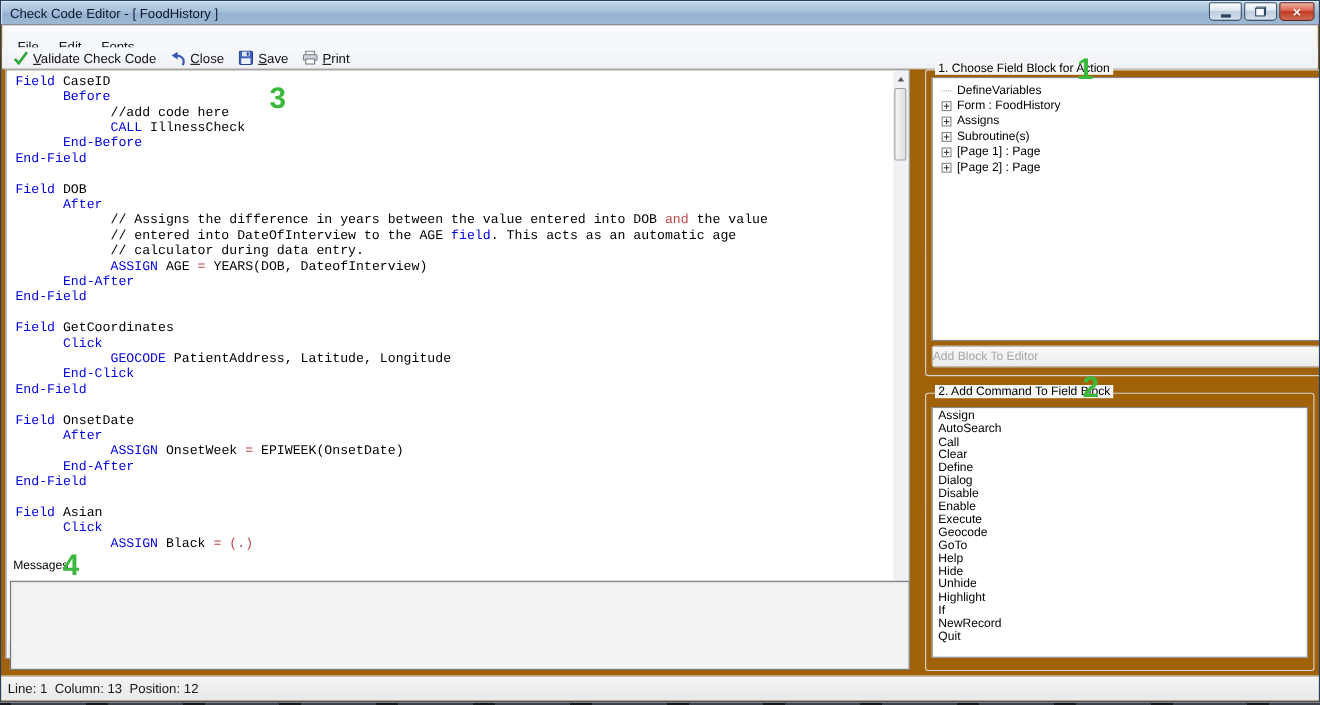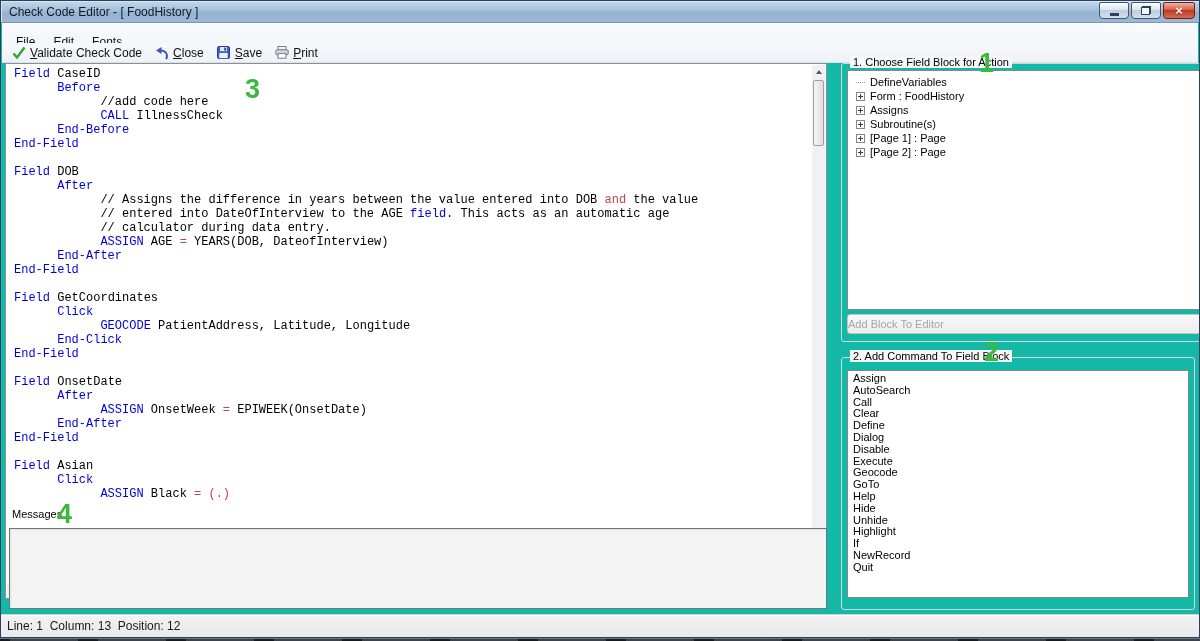--- a/index.html
+++ b/index.html
@@ -1,20 +1,20 @@
 <!DOCTYPE html>
 <html style="--kw: #0000dd; --op: #bf4545; --ann: #3cb93c;"><head>
 <meta charset="utf-8">
 <style>
   html,body{margin:0;padding:0;background:#fff;font-family:"Liberation Sans",sans-serif;}
   *{box-sizing:border-box;}
   .stage{position:relative;width:1200px;height:641px;overflow:hidden;background:#f7f7f7;}
 
   
-  .window{position:absolute;left:0;top:0;width:1200px;height:638px;border:1px solid #26415f;background:#14b8a6;overflow:hidden;}
+  .window{position:absolute;left:0;top:0;width:1200px;height:638px;border:1px solid #26415f;background:#a16207;overflow:hidden;}
   .titlebar{position:absolute;left:0;top:0;right:0;height:22px;
     background:linear-gradient(#c3d7ea,#a6c0da 45%,#95b2d0 55%,#9db8d4);
     border-bottom:1px solid #7a95b5;box-shadow:inset 1px 1px 0 #d9e6f3;}
   .title-text{position:absolute;left:8px;top:4px;font-size:12px;color:#0d1a2e;white-space:pre;}
   .win-controls{position:absolute;top:1px;right:4px;display:flex;gap:2px;}
   .wbtn{width:30px;height:17px;border:1px solid #41576d;border-radius:2px 2px 4px 4px;
     background:linear-gradient(#fdfeff,#dbe5ef 45%,#bfcddd 50%,#d5e0ec);
     display:flex;align-items:center;justify-content:center;position:relative;}
   .wbtn.close{width:32px;border-color:#6e2015;
     background:linear-gradient(#f3b0a4,#d8614a 45%,#c03a22 50%,#d56b55);}
@@ -221,20 +221,21 @@
     <div class="groupbox" id="group2">
       <span class="gb-label">2. Add Command To Field Block</span>
       <div class="cmd-box" id="commands">
           <div class="cmd-row">Assign</div>
           <div class="cmd-row">AutoSearch</div>
           <div class="cmd-row">Call</div>
           <div class="cmd-row">Clear</div>
           <div class="cmd-row">Define</div>
           <div class="cmd-row">Dialog</div>
           <div class="cmd-row">Disable</div>
+          <div class="cmd-row">Enable</div>
           <div class="cmd-row">Execute</div>
           <div class="cmd-row">Geocode</div>
           <div class="cmd-row">GoTo</div>
           <div class="cmd-row">Help</div>
           <div class="cmd-row">Hide</div>
           <div class="cmd-row">Unhide</div>
           <div class="cmd-row">Highlight</div>
           <div class="cmd-row">If</div>
           <div class="cmd-row">NewRecord</div>
           <div class="cmd-row">Quit</div>

